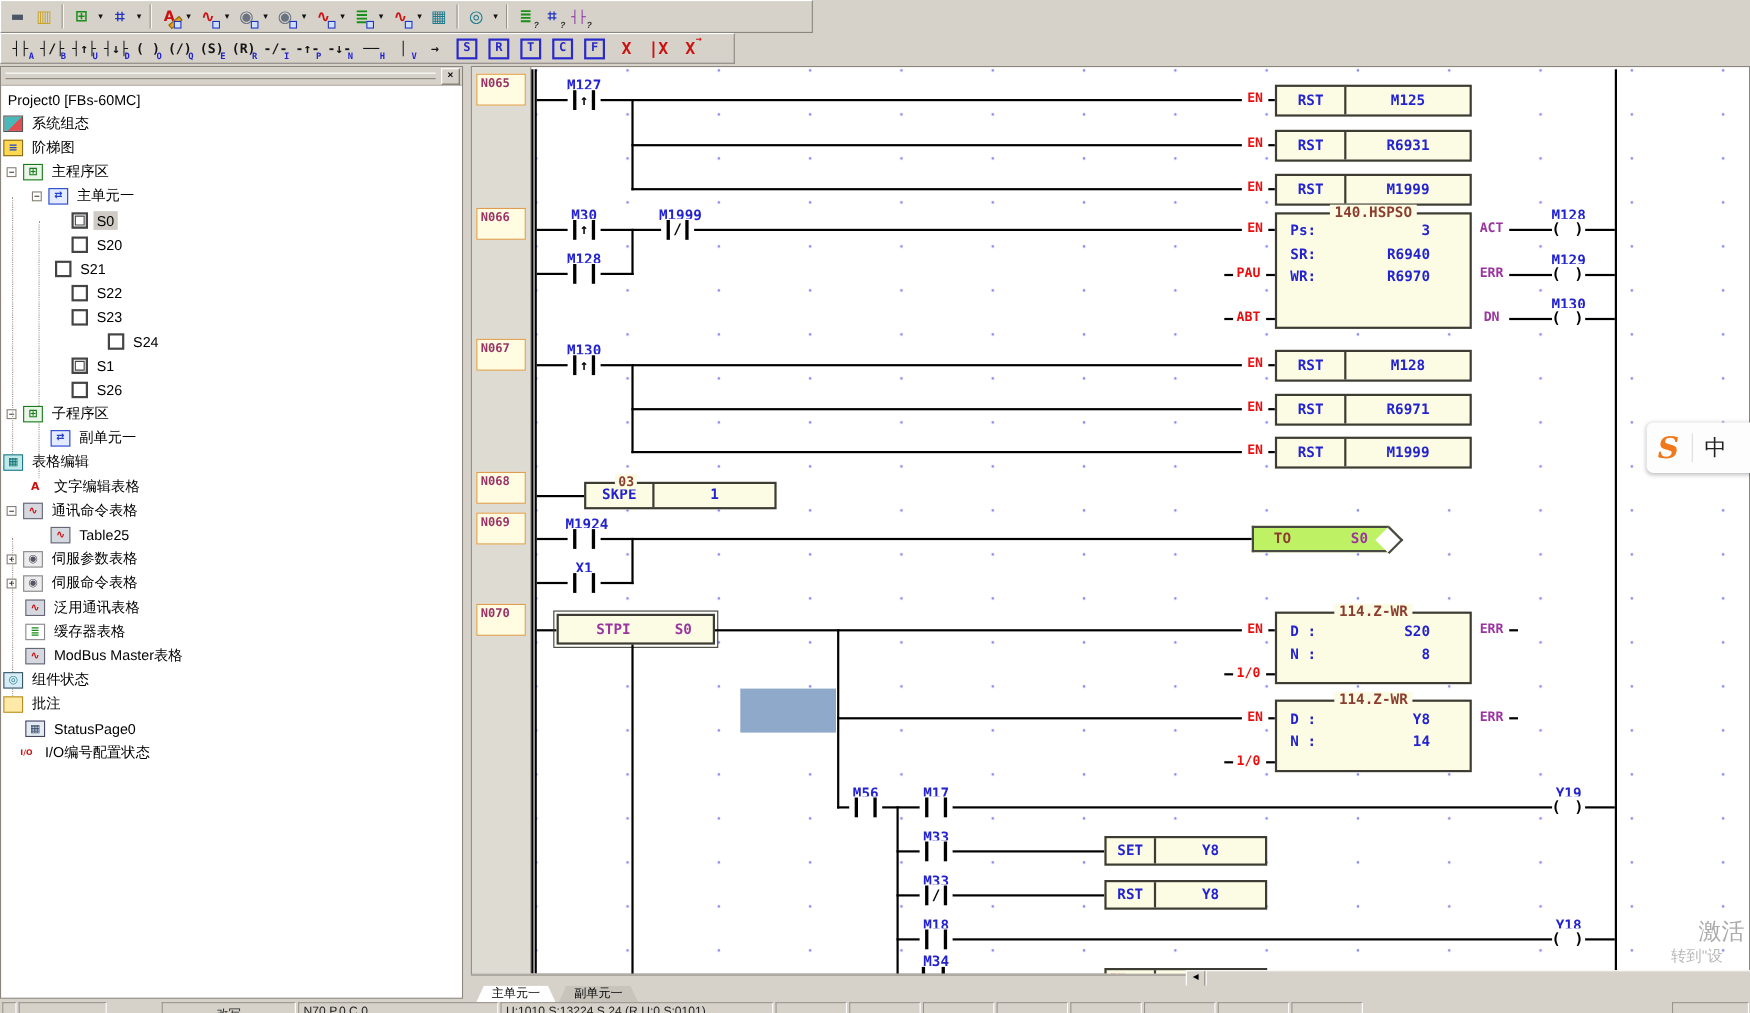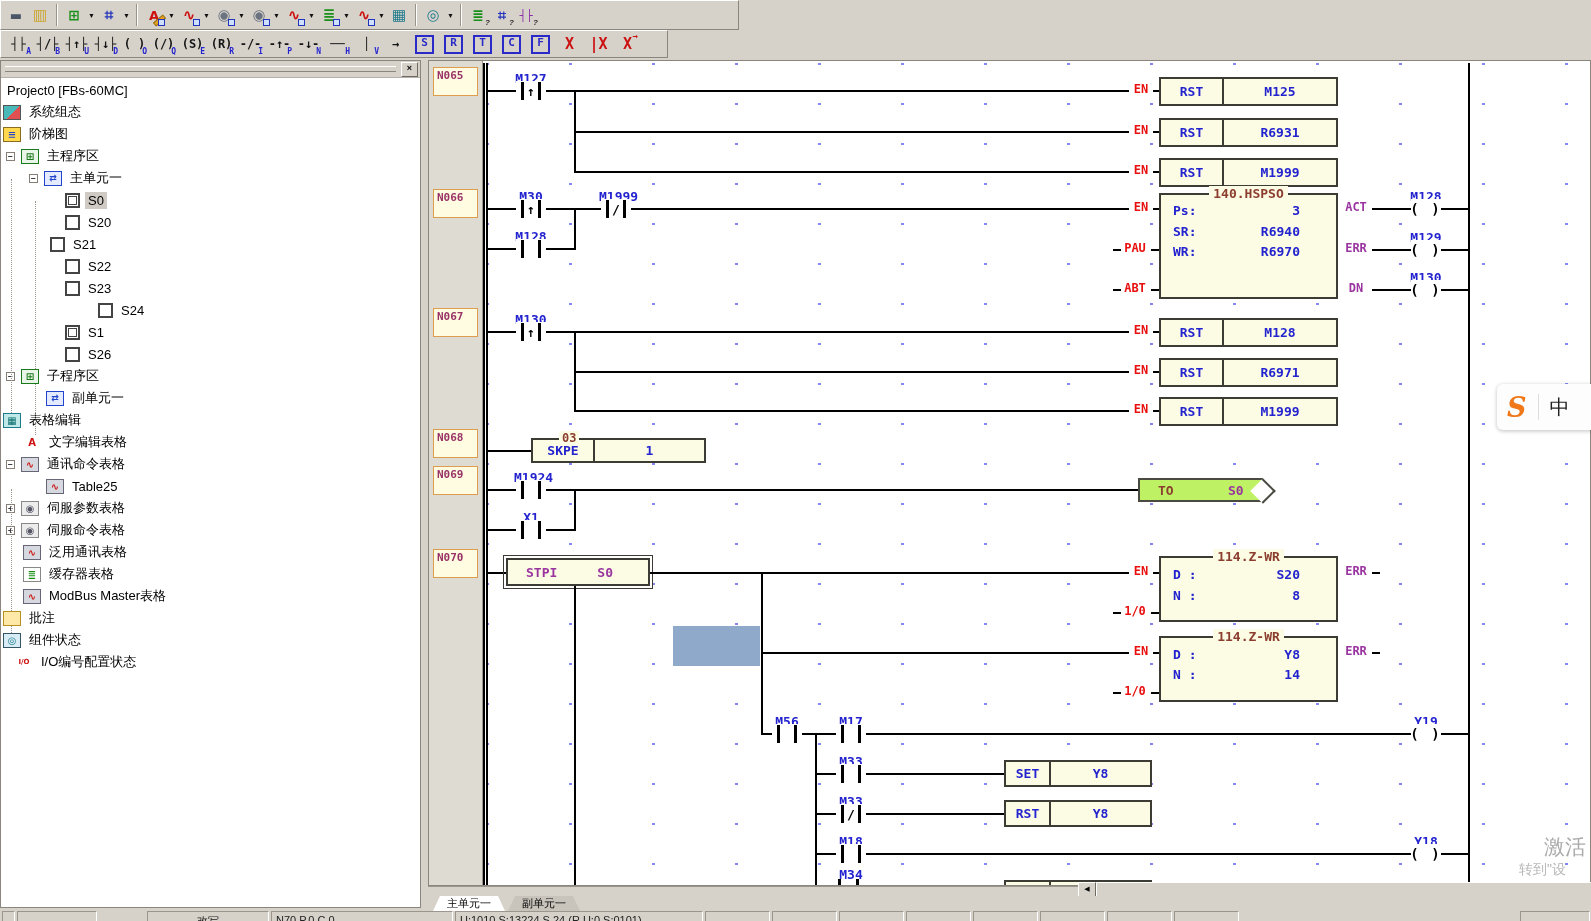--- a/index.html
+++ b/index.html
@@ -378,26 +378,30 @@
       </div>
     <div class="trow" style="padding-left:22px">
         <span class="ti reg"></span>
         <span class="tl">缓存器表格</span>
       </div>
     <div class="trow" style="padding-left:22px">
         <span class="ti comm"></span>
         <span class="tl">ModBus Master表格</span>
       </div>
     <div class="trow" style="padding-left:2px">
+        <span class="ti cstat"></span>
+        <span class="tl">组件状态</span>
+      </div>
+    <div class="trow" style="padding-left:2px">
         <span class="ti note"></span>
         <span class="tl">批注</span>
       </div>
-    <div class="trow" style="padding-left:2px">
-        <span class="ti cstat"></span>
-        <span class="tl">组件状态</span>
+    <div class="trow" style="padding-left:22px">
+        <span class="ti spage"></span>
+        <span class="tl">StatusPage0</span>
       </div>
     <div class="trow" style="padding-left:14px">
         <span class="ti io"></span>
         <span class="tl">I/O编号配置状态</span>
       </div>
   </div>
 </div>
 
 <div id="ladder">
   <div id="dots"></div>
@@ -538,21 +542,21 @@
       <i></i>
     </div>
   <div class="jmp">
     <span class="tip"></span>
     <b style="left:18px;color:#8B3E2F">TO</b>
     <b style="left:88px;color:#9A35A0">S0</b>
   </div>
 
   <div class="h" style="left:59px;top:511px;width:18px"></div>
   <div class="stp">
-    <b style="margin-left:18px">STPI</b>
+    <b style="margin-left:34px">STPI</b>
       <b style="margin-left:40px">S0</b>
   </div>
   <div class="h" style="left:221px;top:511px;width:479px"></div>
   <div class="v" style="left:145px;top:525px;height:301px"></div>
   <div class="v" style="left:332px;top:511px;height:163px"></div>
   <div class="h" style="left:332px;top:591px;width:368px"></div>
   <div id="sel"></div>
   <div class="en" style="left:700px;top:503px">EN</div>
   <div class="h" style="left:724px;top:511px;width:6px"></div>
   <div class="en" style="left:700px;top:583px">EN</div>

